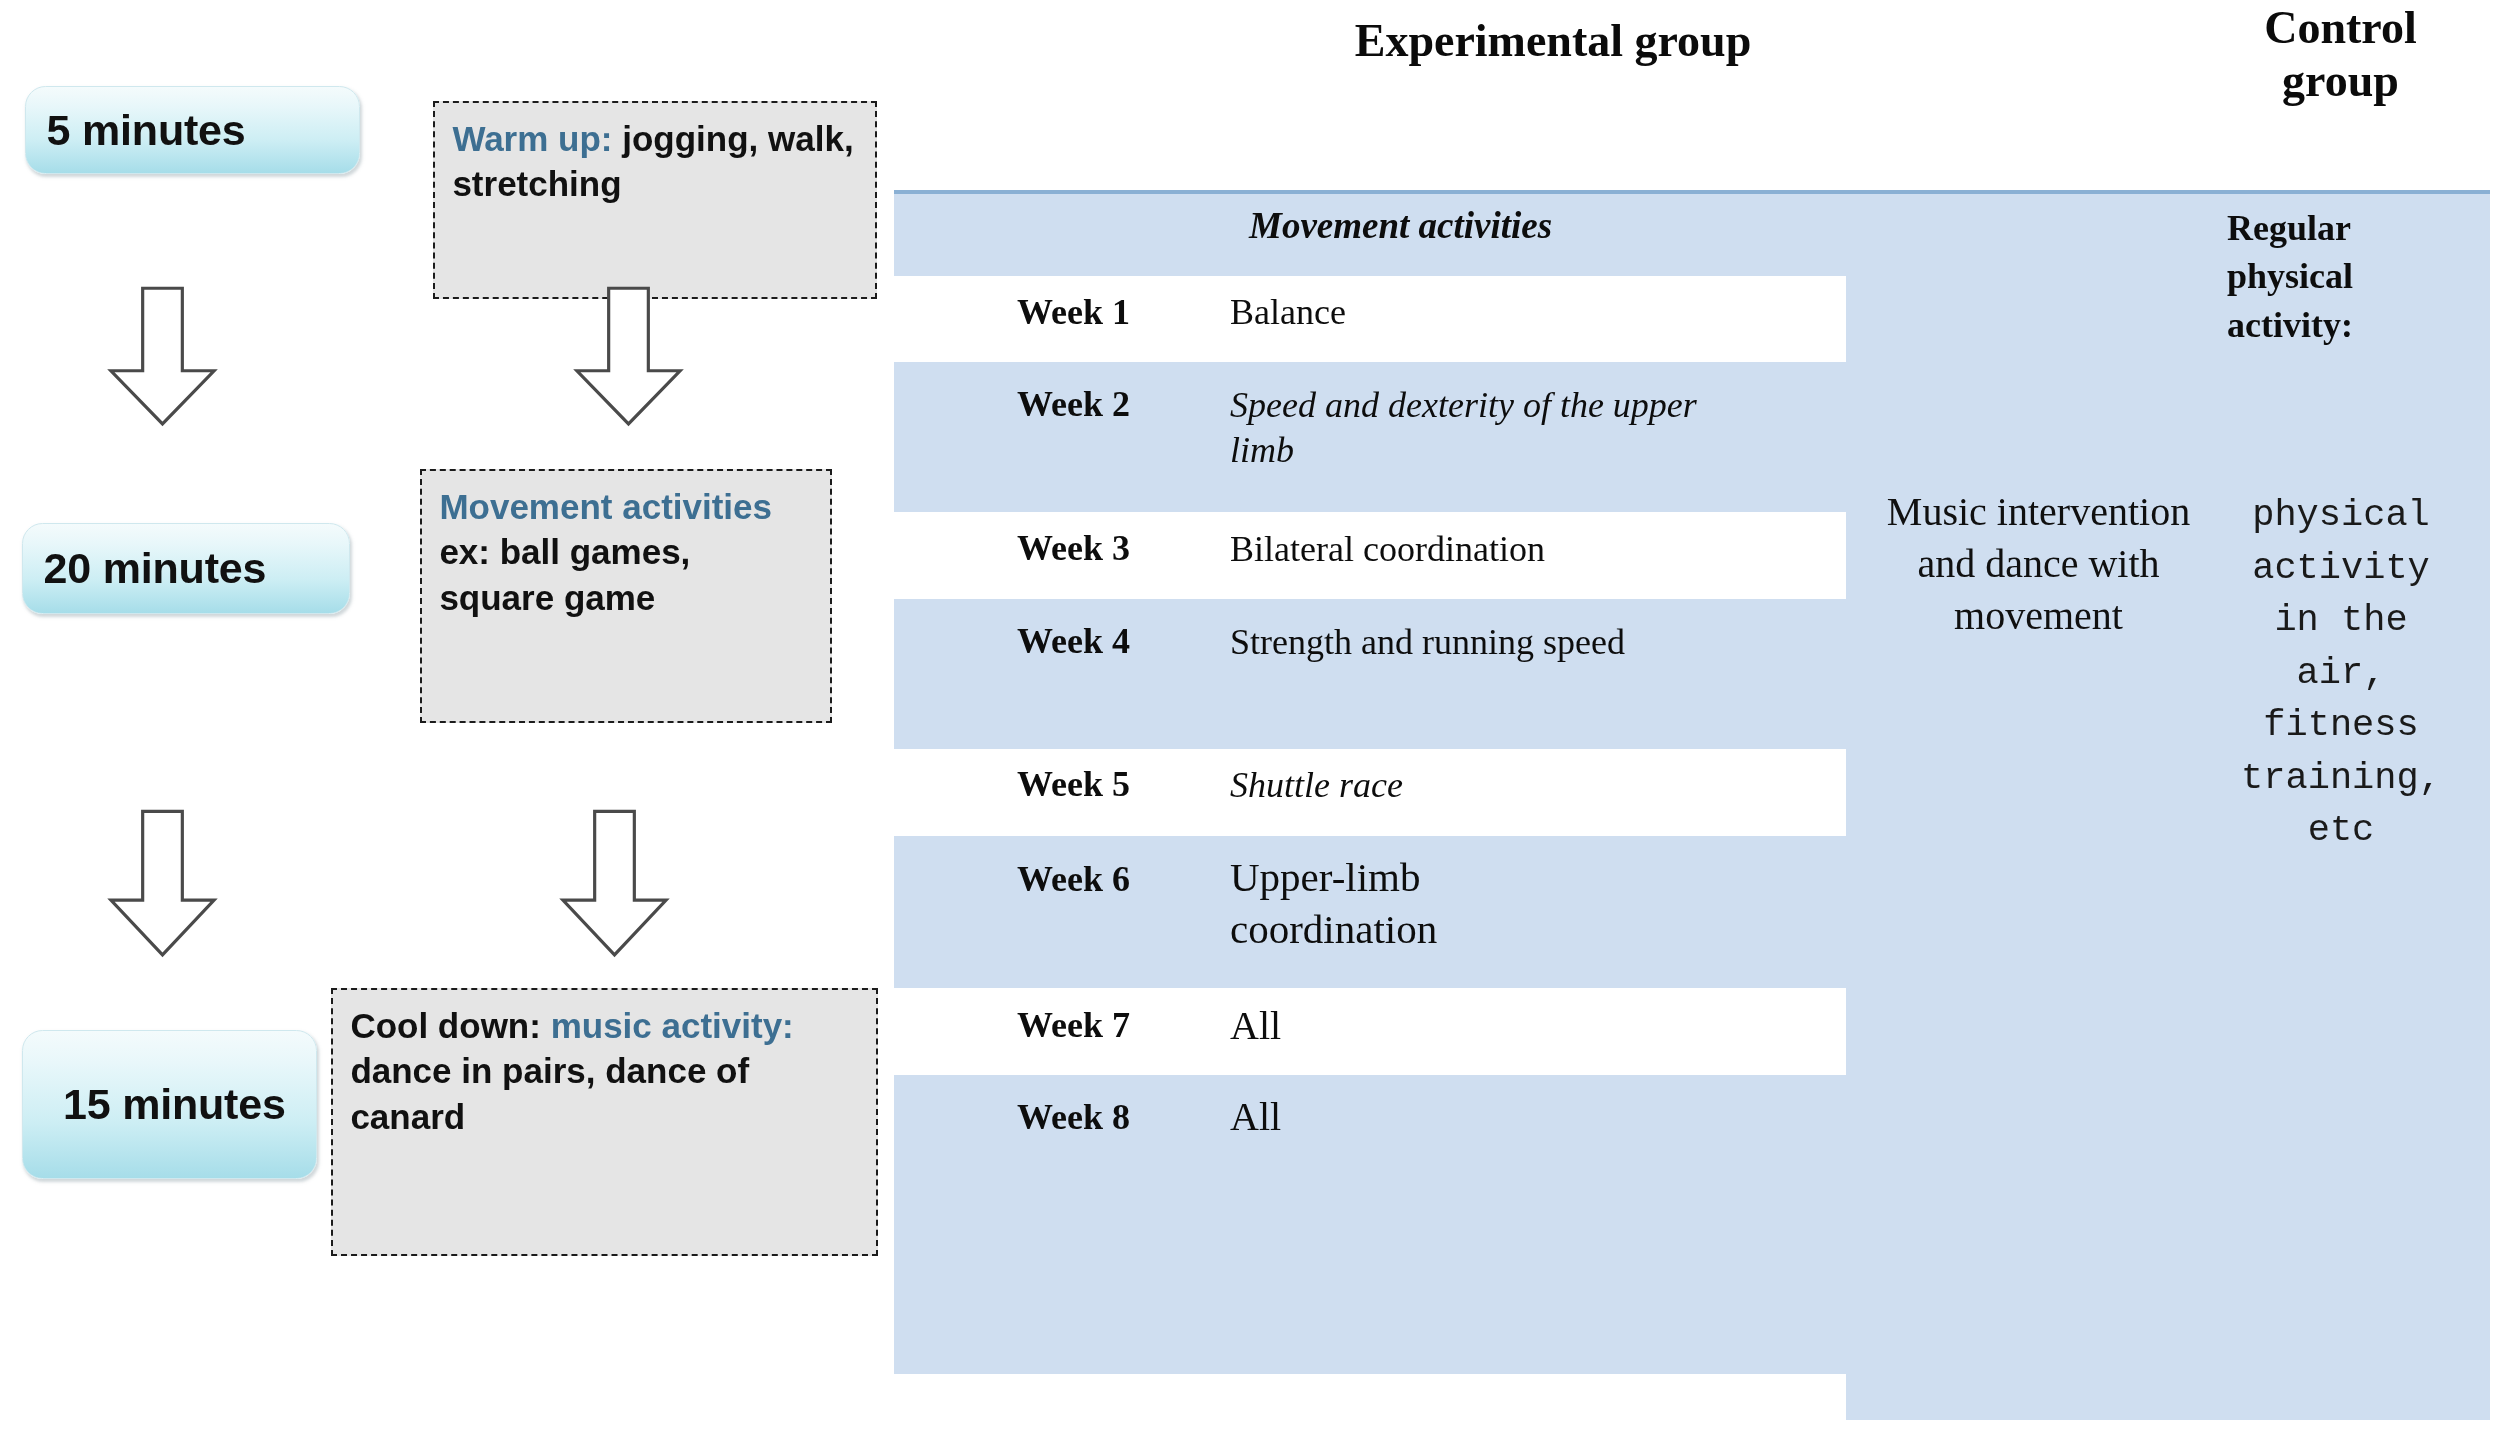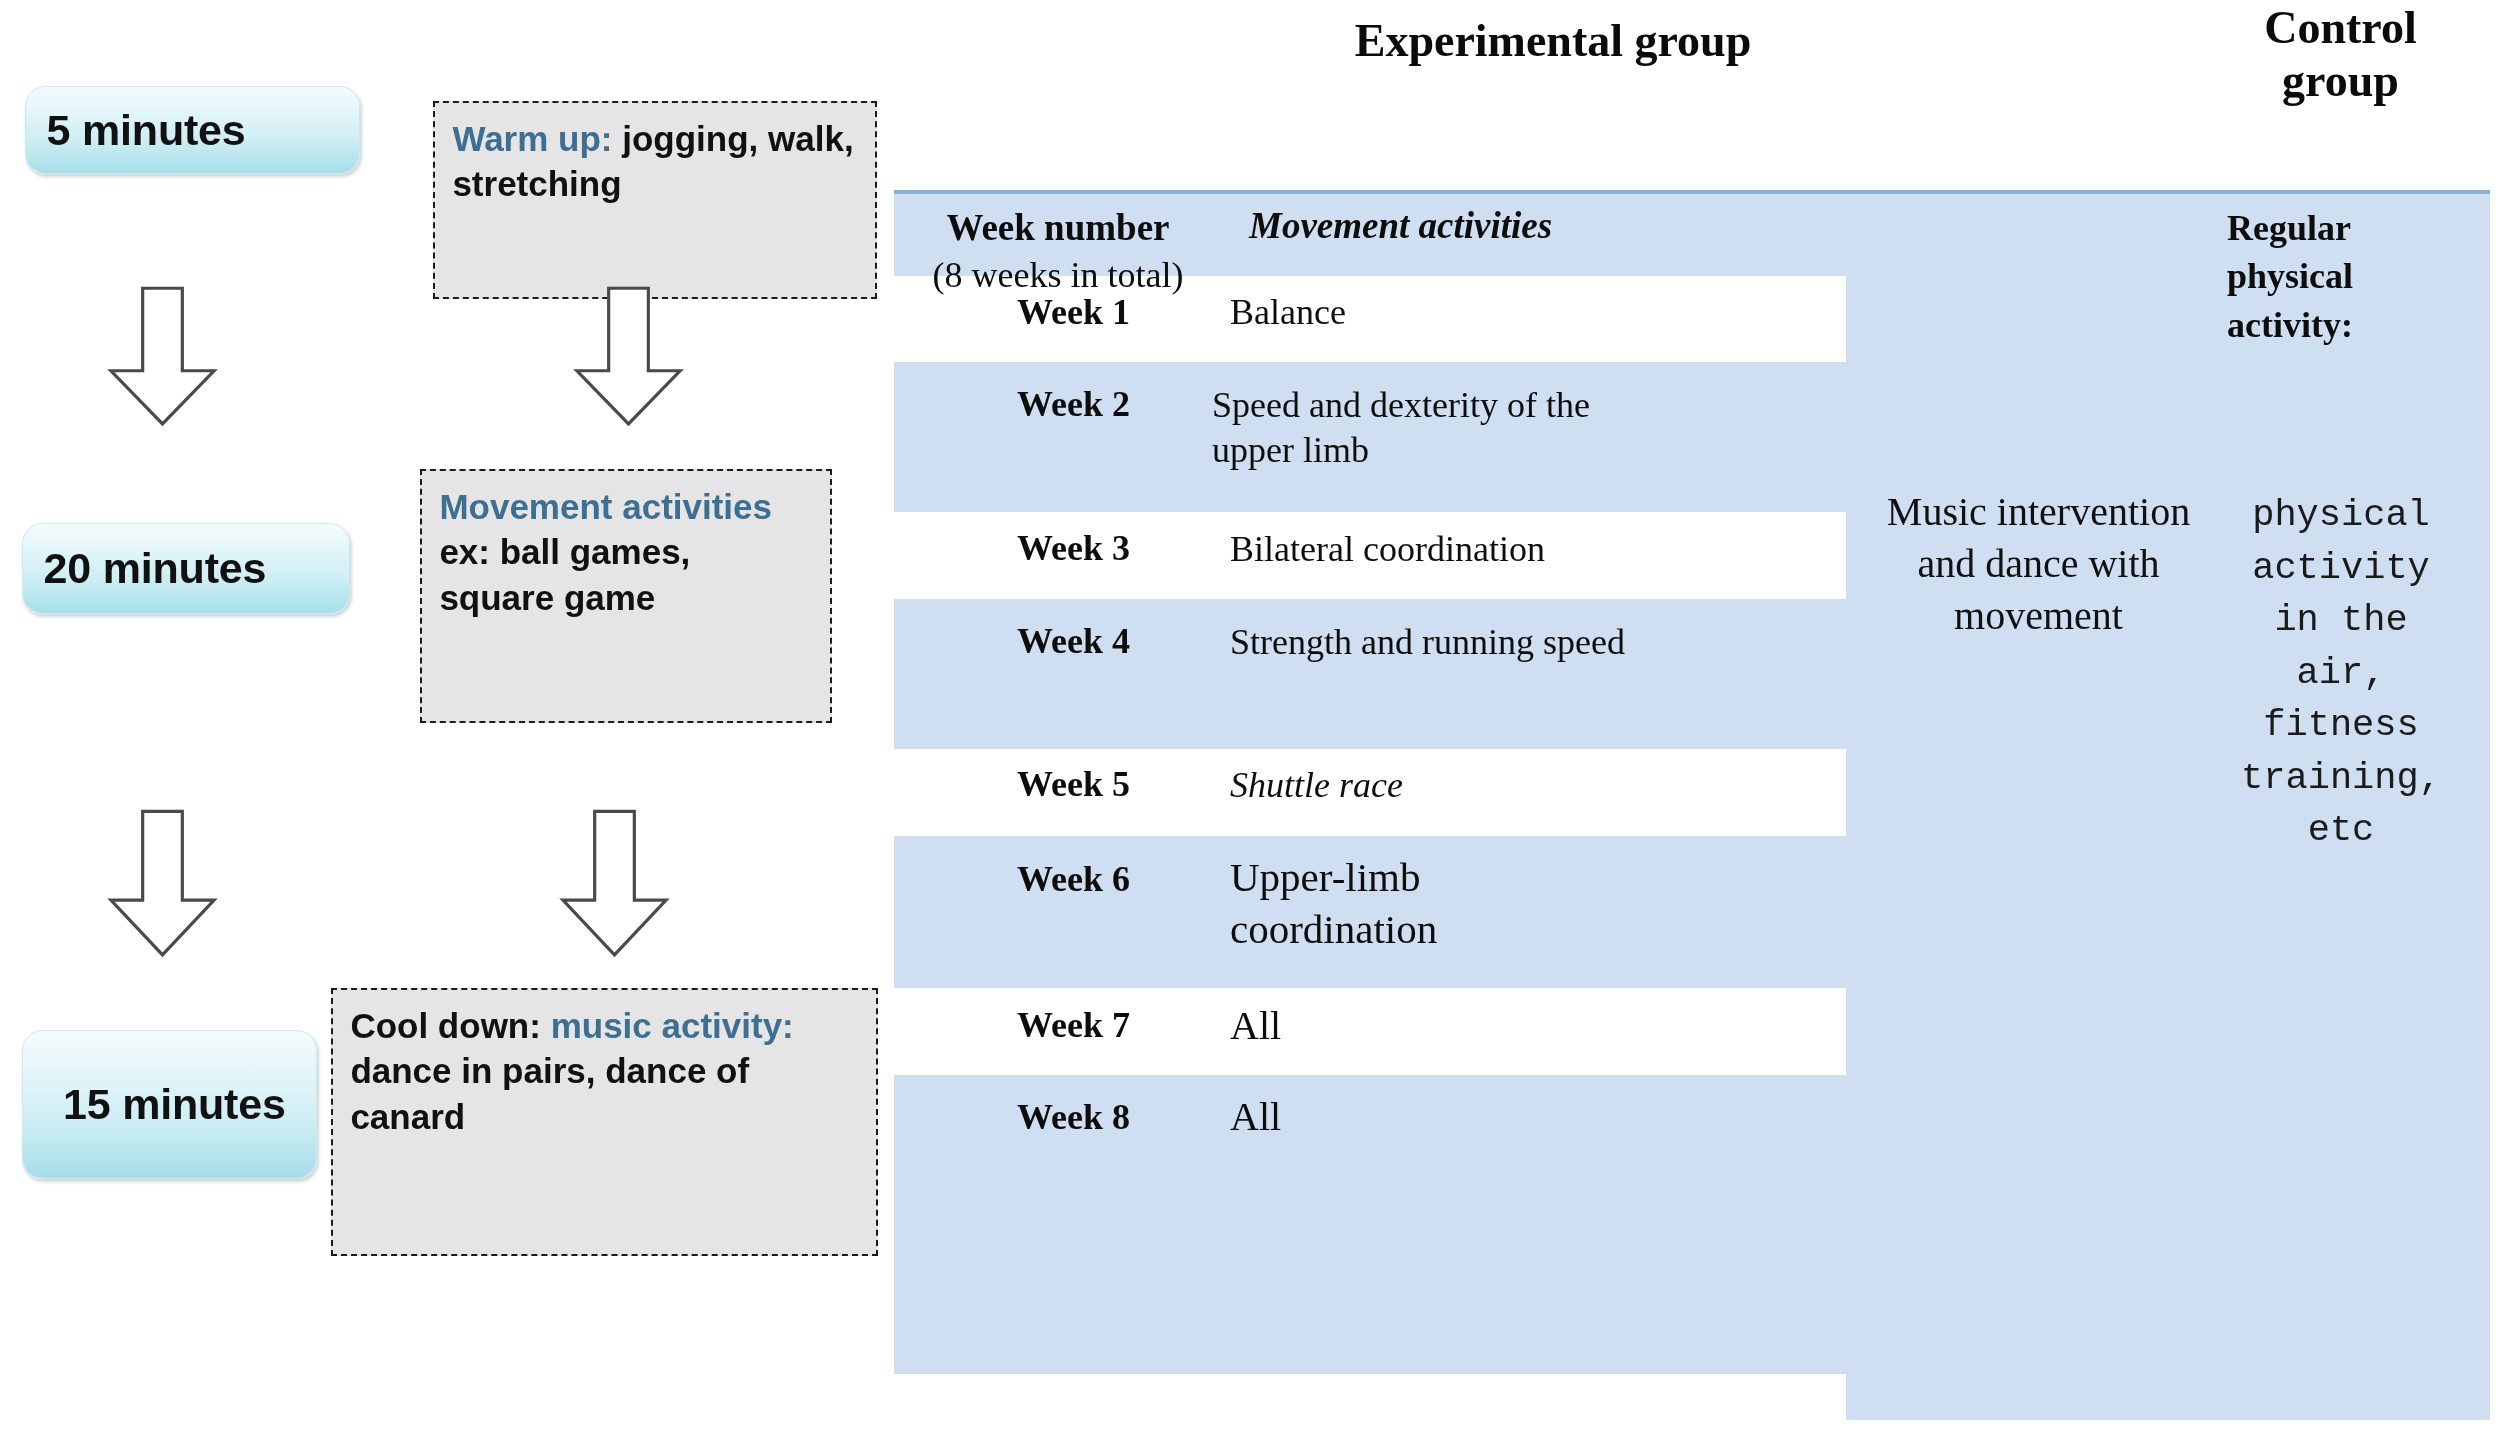--- a/index.html
+++ b/index.html
@@ -150,34 +150,30 @@
 group</div>
 
 <div id="schedule">
 
   <div class="stripe" style="top:82px;height:86px;"></div>
   <div class="stripe" style="top:318px;height:87px;"></div>
   <div class="stripe" style="top:555px;height:87px;"></div>
   <div class="stripe" style="top:794px;height:87px;"></div>
   <div class="stripe" style="top:1180px;height:49px;"></div>
 
-  <div class="cell th-week" style="left:9.5px;top:9.5px;width:309px;">
-    <div>Week number</div>
-    <div class="sub">(8 weeks in total)</div>
-  </div>
 
   <div class="cell th-move" style="left:355px;top:9.5px;width:507px;">Movement activities</div>
 
   <div class="cell th-reg" style="left:1333px;top:9.5px;width:206px;text-align:left;">Regular physical activity:</div>
 
   <div class="cell week-lbl" style="left:87px;top:97px;">Week 1</div>
   <div class="cell act-txt" style="left:336px;top:84px;width:475px;margin-top:12px;">Balance</div>
 
   <div class="cell week-lbl" style="left:87px;top:189px;">Week 2</div>
-  <div class="cell act-txt" style="left:318px;top:189px;width:467px;">Speed and dexterity of the upper limb</div>
+  <div class="cell act-txt" style="left:336px;top:189px;width:467px;font-style:italic;">Speed and dexterity of the upper limb</div>
 
   <div class="cell week-lbl" style="left:87px;top:333px;">Week 3</div>
   <div class="cell act-txt" style="left:336px;top:333px;width:539px;">Bilateral coordination</div>
 
   <div class="cell week-lbl" style="left:87px;top:426px;">Week 4</div>
   <div class="cell act-txt" style="left:336px;top:426px;width:475px;">Strength and running speed</div>
 
   <div class="cell week-lbl" style="left:87px;top:569px;">Week 5</div>
   <div class="cell act-txt" style="left:336px;top:569px;width:475px;font-style:italic;">Shuttle race</div>
 

